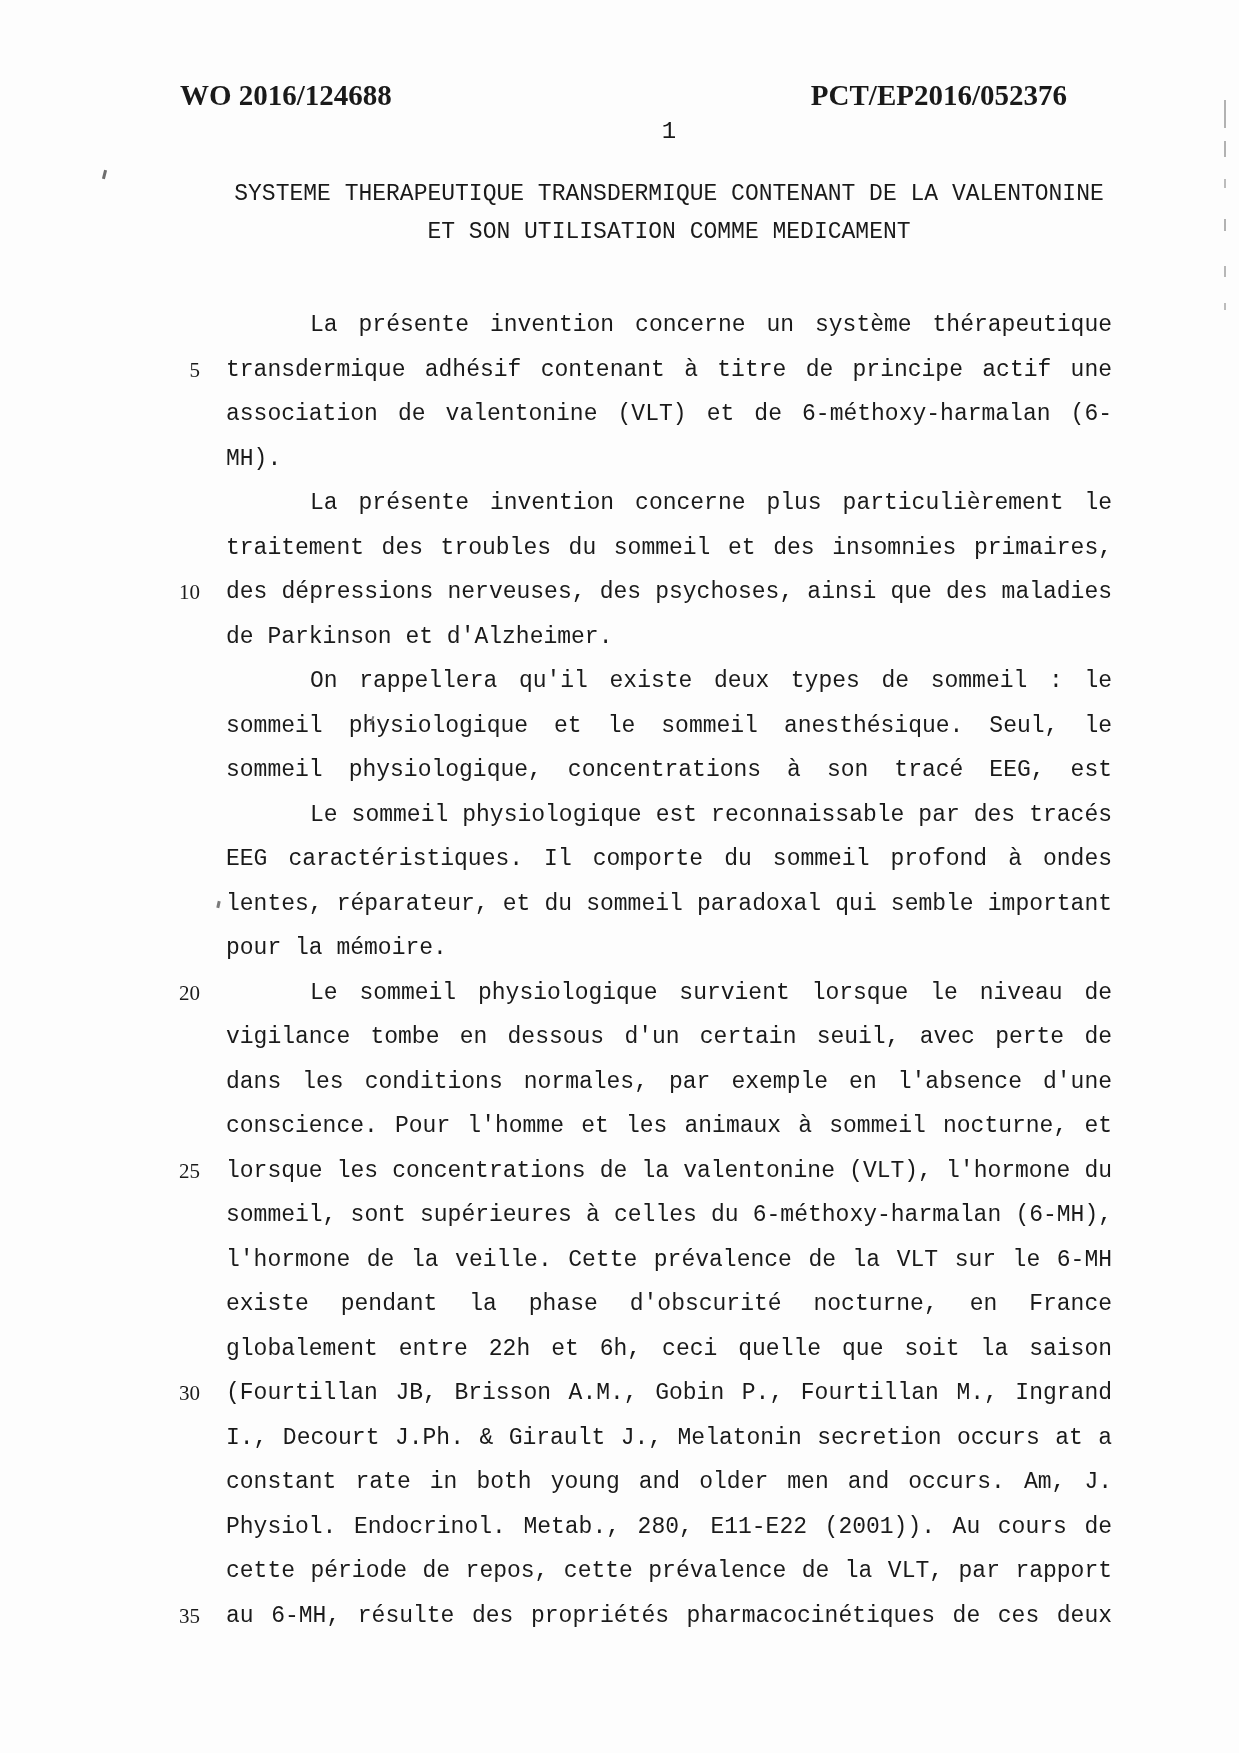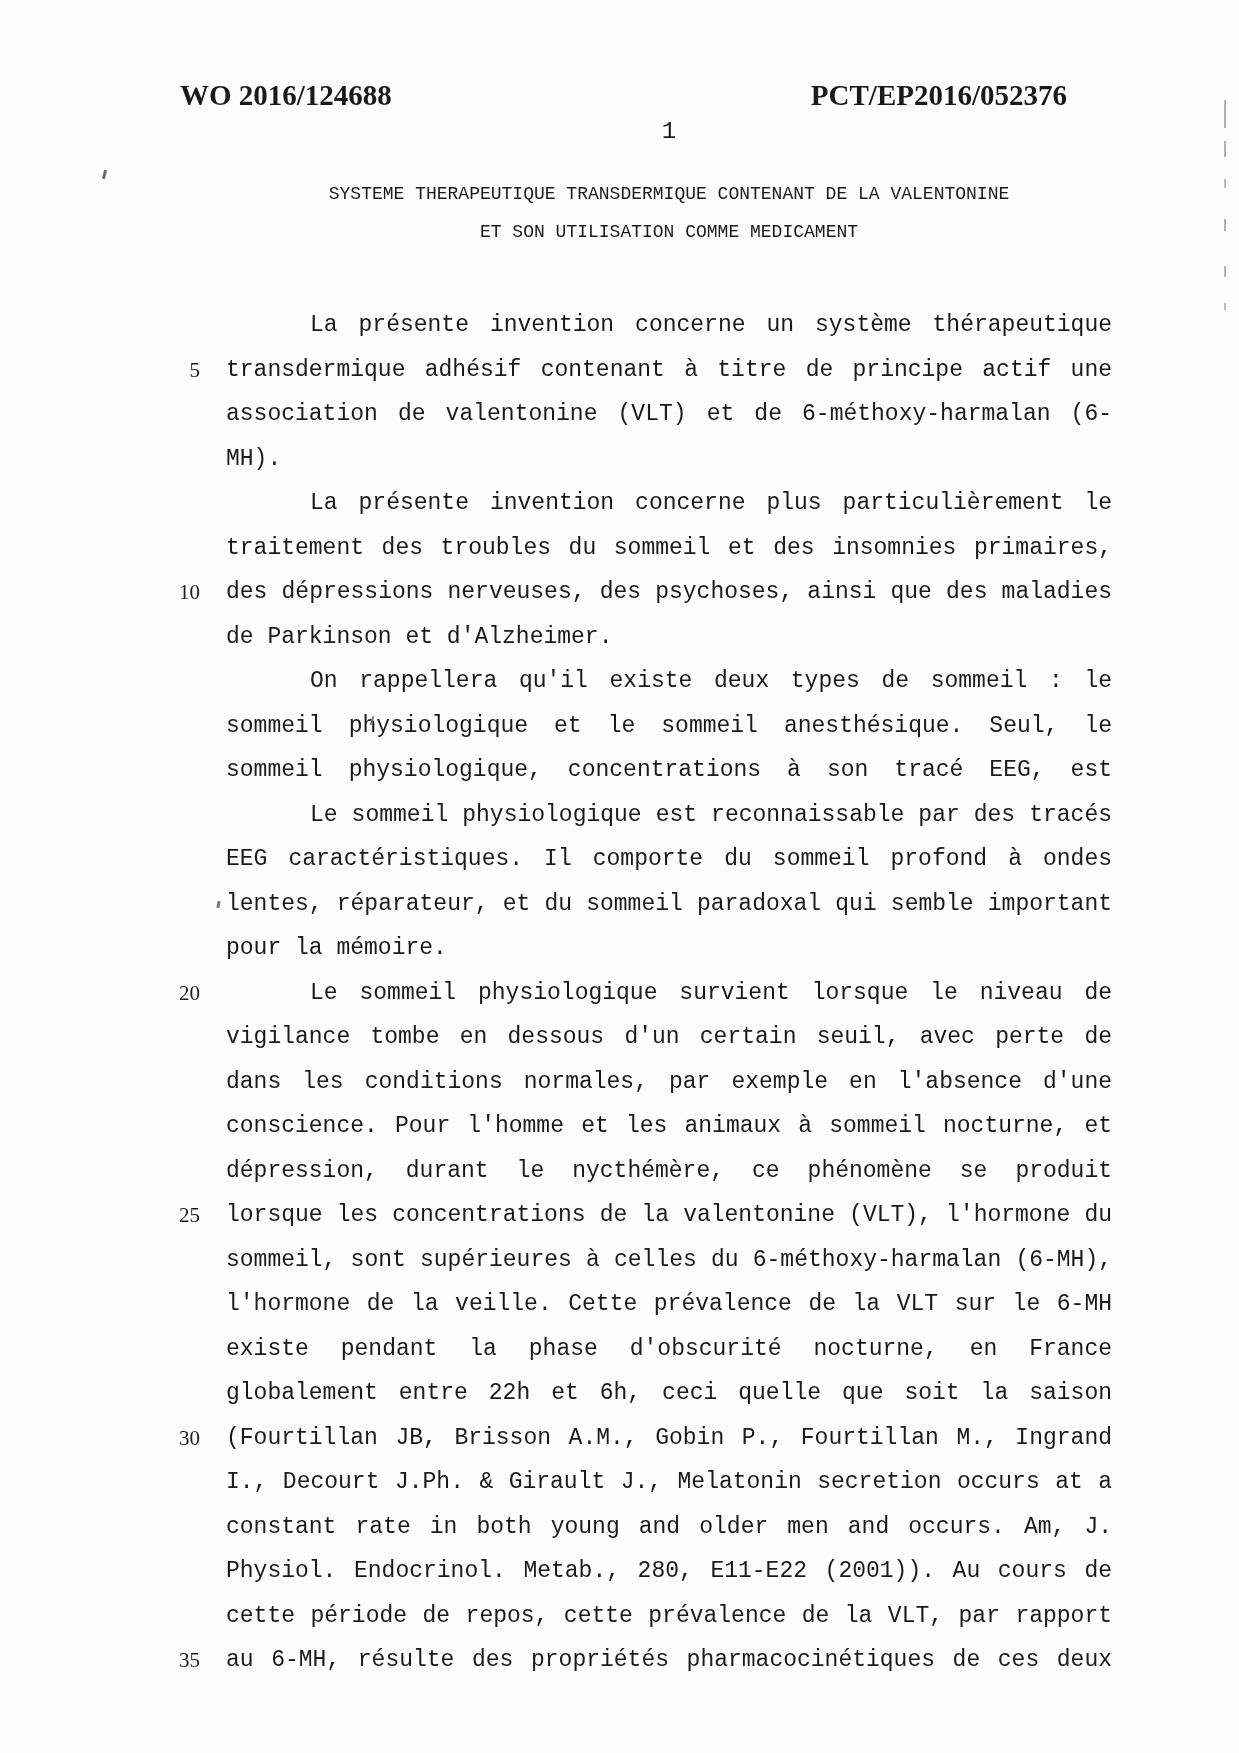--- a/index.html
+++ b/index.html
@@ -19,21 +19,21 @@
     white-space:nowrap;
   }
   .hdr.left{left:180px;}
   .hdr.right{right:172px;}
   .pagenum{
     position:absolute;top:117px;left:226px;width:886px;
     text-align:center;font-size:24px;line-height:30px;
   }
   .title{
     position:absolute;top:176px;left:226px;width:886px;
-    text-align:center;font-size:18px;line-height:37.5px;
+    text-align:center;font-size:23px;line-height:37.5px;
   }
   .body-text{
     position:absolute;top:300px;left:226px;width:886px;
   }
   .bline{
     position:relative;height:37.5px;
     font-size:23px;line-height:37.5px;margin-top:7px;
   }
   .bline .text{
     display:block;
@@ -139,24 +139,20 @@
         <span class="num"></span>
         <span class="text">vigilance tombe en dessous d'un certain seuil, avec perte de</span>
       </div>
       <div class="bline">
         <span class="num"></span>
         <span class="text">dans les conditions normales, par exemple en l'absence d'une</span>
       </div>
       <div class="bline">
         <span class="num"></span>
         <span class="text">conscience. Pour l'homme et les animaux à sommeil nocturne, et</span>
-      </div>
-      <div class="bline">
-        <span class="num"></span>
-        <span class="text">dépression, durant le nycthémère, ce phénomène se produit</span>
       </div>
       <div class="bline">
         <span class="num">25</span>
         <span class="text">lorsque les concentrations de la valentonine (VLT), l'hormone du</span>
       </div>
       <div class="bline">
         <span class="num"></span>
         <span class="text">sommeil, sont supérieures à celles du 6-méthoxy-harmalan (6-MH),</span>
       </div>
       <div class="bline">

